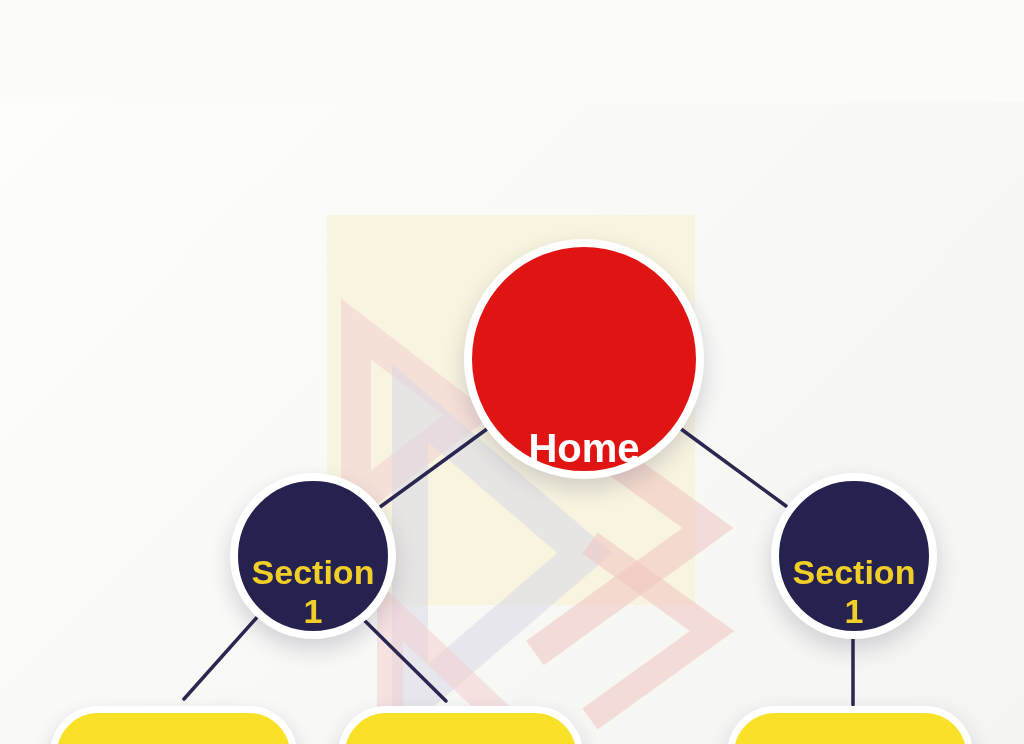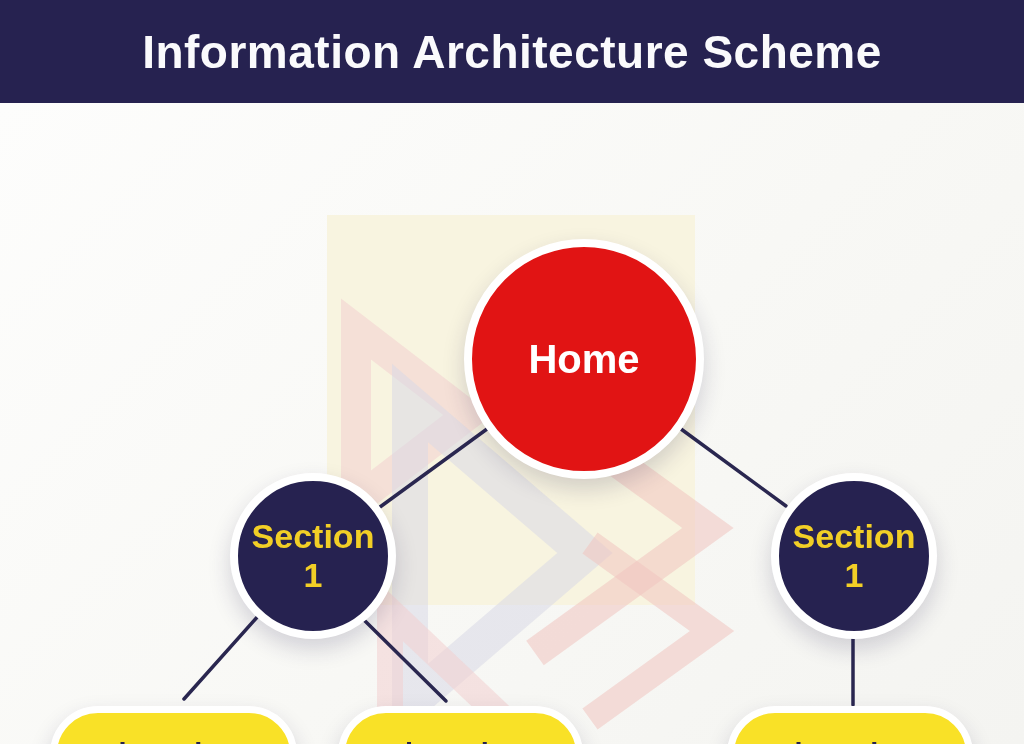--- a/index.html
+++ b/index.html
@@ -24,21 +24,21 @@
 
   
   .board{
     position:absolute;left:0;top:103px;width:1024px;height:641px;
     background:linear-gradient(135deg,#fdfdfc 0%,#f8f8f5 55%,#f4f4f1 100%);
   }
   svg.layer{position:absolute;left:0;top:0;width:1024px;height:744px;}
 
   
   .node{
-    position:absolute;display:flex;align-items:center;justify-content:center;
+    position:absolute;display:flex;align-items:flex-end;justify-content:center;
     box-sizing:border-box;text-align:center;
     box-shadow:0 10px 22px rgba(38,34,80,.18);
   }
   .circle{border-radius:50%;border:8px solid var(--white,#ffffff);}
   .home{
     left:464px;top:136px;width:240px;height:240px;
     background:var(--red,#e11414);
   }
   .home span{color:#ffffff;font-weight:700;font-size:40px;}
   .section{
@@ -64,23 +64,20 @@
 
   
   .wm-cream{fill:var(--cream,#f8f4e0);}
   .wm{fill:none;stroke-linejoin:miter;opacity:.55;}
 </style>
 </head>
 <body>
 
 <div class="stage">
 
-  <header class="titlebar">
-    <h1>Information Architecture Scheme</h1>
-  </header>
 
   <div class="board">
 
     <svg class="layer" viewBox="0 0 1024 744" aria-hidden="true">
       <rect class="wm-cream" x="327" y="112" width="368" height="390"></rect>
       <polygon class="wm" points="356,226 468,312 356,398" stroke="#f2cfcf" stroke-width="30"></polygon>
       <polygon class="wm" points="410,300 585,450 410,600" stroke="#d8d8e6" stroke-width="36"></polygon>
       <polygon class="wm" points="390,508 502,614 390,720" stroke="#f2cfcf" stroke-width="26"></polygon>
       <polyline class="wm" points="535,300 708,425 535,550" stroke="#f0c4c0" stroke-width="30"></polyline>
       <polyline class="wm" points="590,440 712,528 590,616" stroke="#f0c4c0" stroke-width="26"></polyline>

